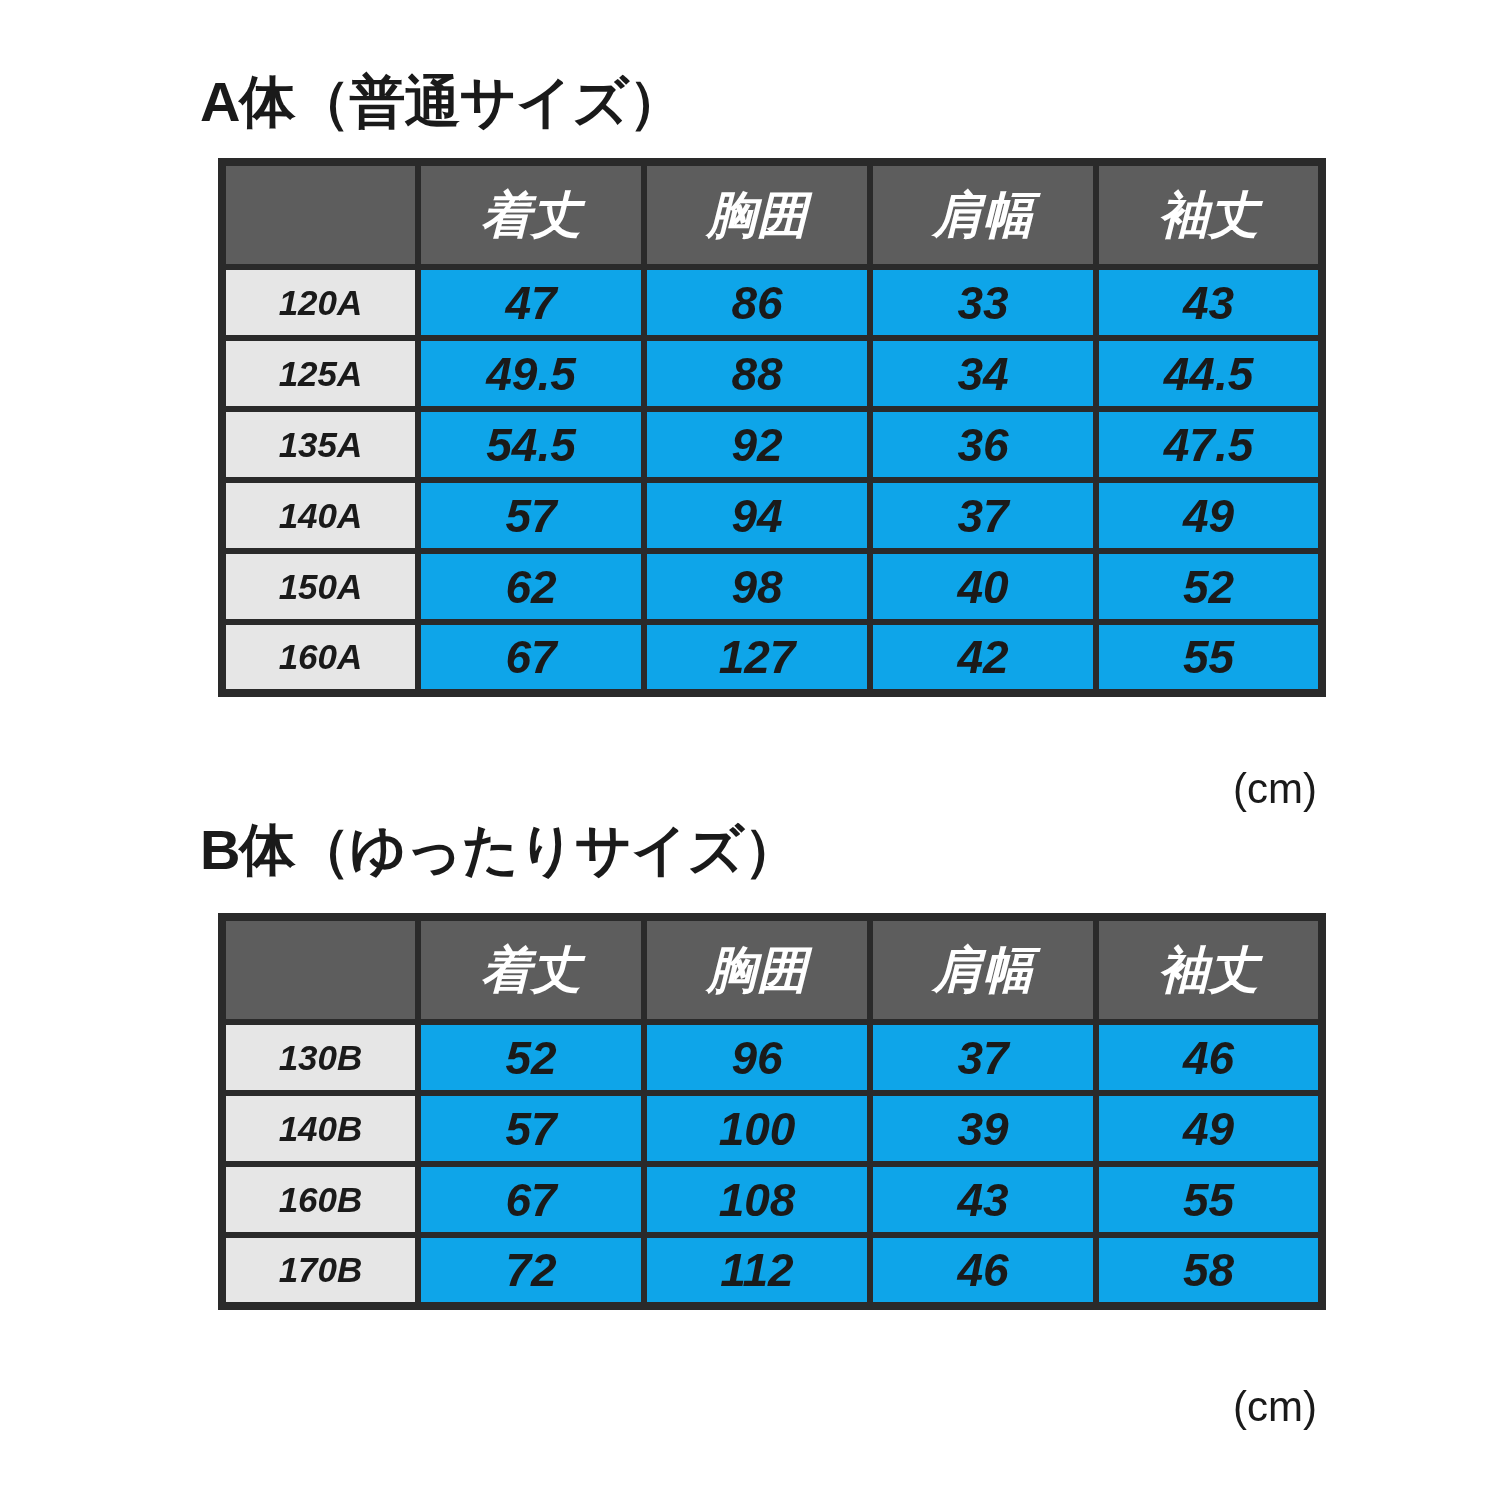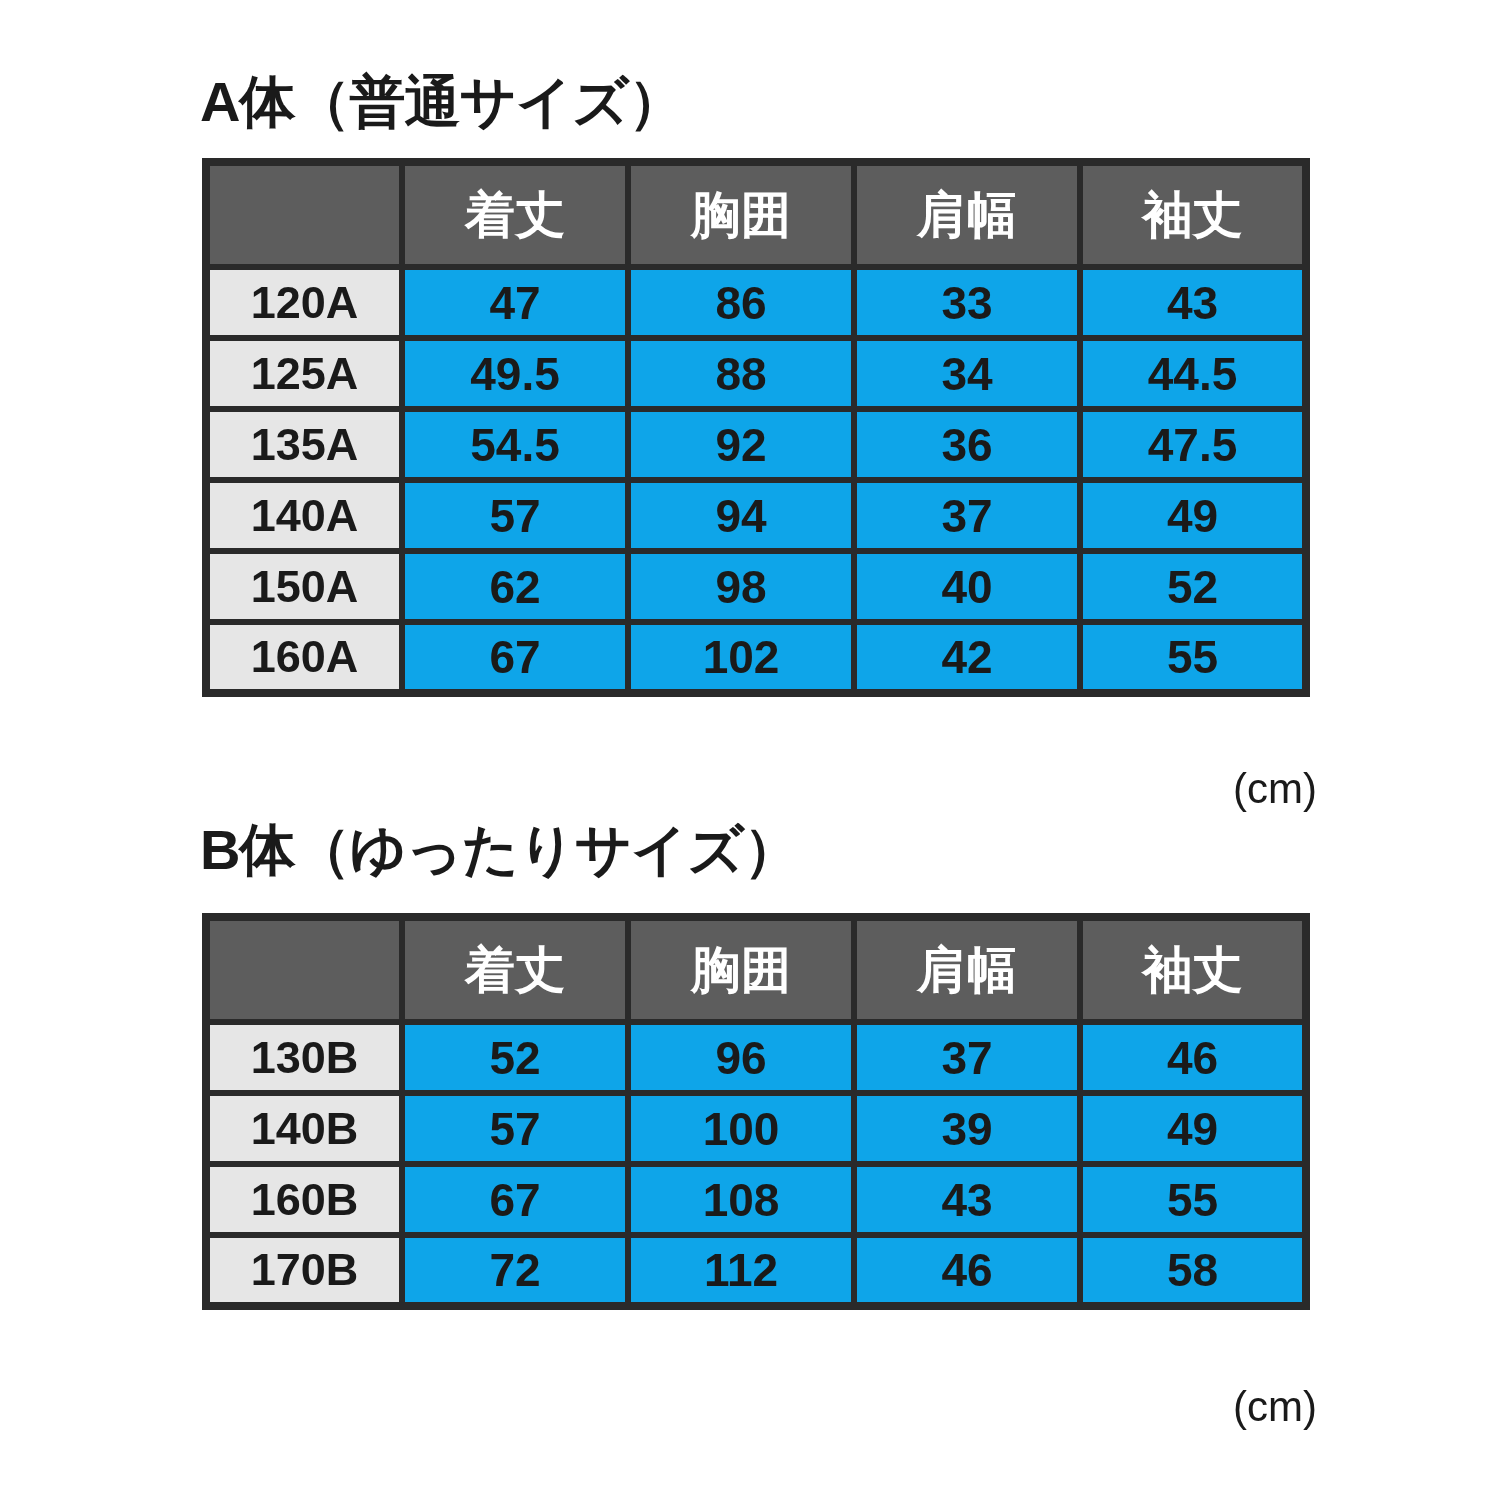--- a/index.html
+++ b/index.html
@@ -21,44 +21,45 @@
   }
   .canvas{position:absolute;left:0;top:0;width:1228px;height:1499px;}
   .tbl-title{
     position:absolute;left:200px;
     font-size:56px;font-weight:700;line-height:1;
     letter-spacing:-1px;color:var(--text);white-space:nowrap;
   }
   .title-a{top:74px;}
   .title-b{top:822px;}
   table.size-table{
-    position:absolute;left:202px;
+    position:absolute;left:218px;
     width:1101px;table-layout:fixed;
     border-collapse:collapse;
     border:8px solid var(--border);
+    font-style:italic;
   }
   .table-a{top:158px;}
   .table-b{top:913px;}
   col.label-col{width:196px;}
   col.data-col{width:226px;}
   .size-table th,.size-table td{
     border:6px solid var(--border);
     text-align:center;vertical-align:middle;
     font-weight:700;
   }
   .size-table thead th{
     height:105px;
     background:var(--header-bg);
     color:var(--header-text);
     font-size:50px;
   }
   .size-table tbody tr{height:71px;}
   .size-table tbody th.row-label{
     background:var(--row-label-bg);
-    font-size:45px;color:var(--text);
+    font-size:35px;color:var(--text);
   }
   .size-table tbody td{
     background:#0ea5e9;
     font-size:46px;color:var(--text);
   }
   .unit{
     position:absolute;left:216px;width:1101px;
     text-align:right;
     font-size:42px;font-weight:400;line-height:1;
     color:var(--text);
@@ -122,21 +123,21 @@
         <tr>
           <th class="row-label">150A</th>
           <td>62</td>
           <td>98</td>
           <td>40</td>
           <td>52</td>
         </tr>
         <tr>
           <th class="row-label">160A</th>
           <td>67</td>
-          <td>102</td>
+          <td>127</td>
           <td>42</td>
           <td>55</td>
         </tr>
       </tbody>
   </table>
 
   <div class="unit unit-a">(cm)</div>
 
   <h1 class="tbl-title title-b">B体（ゆったりサイズ）</h1>
 

